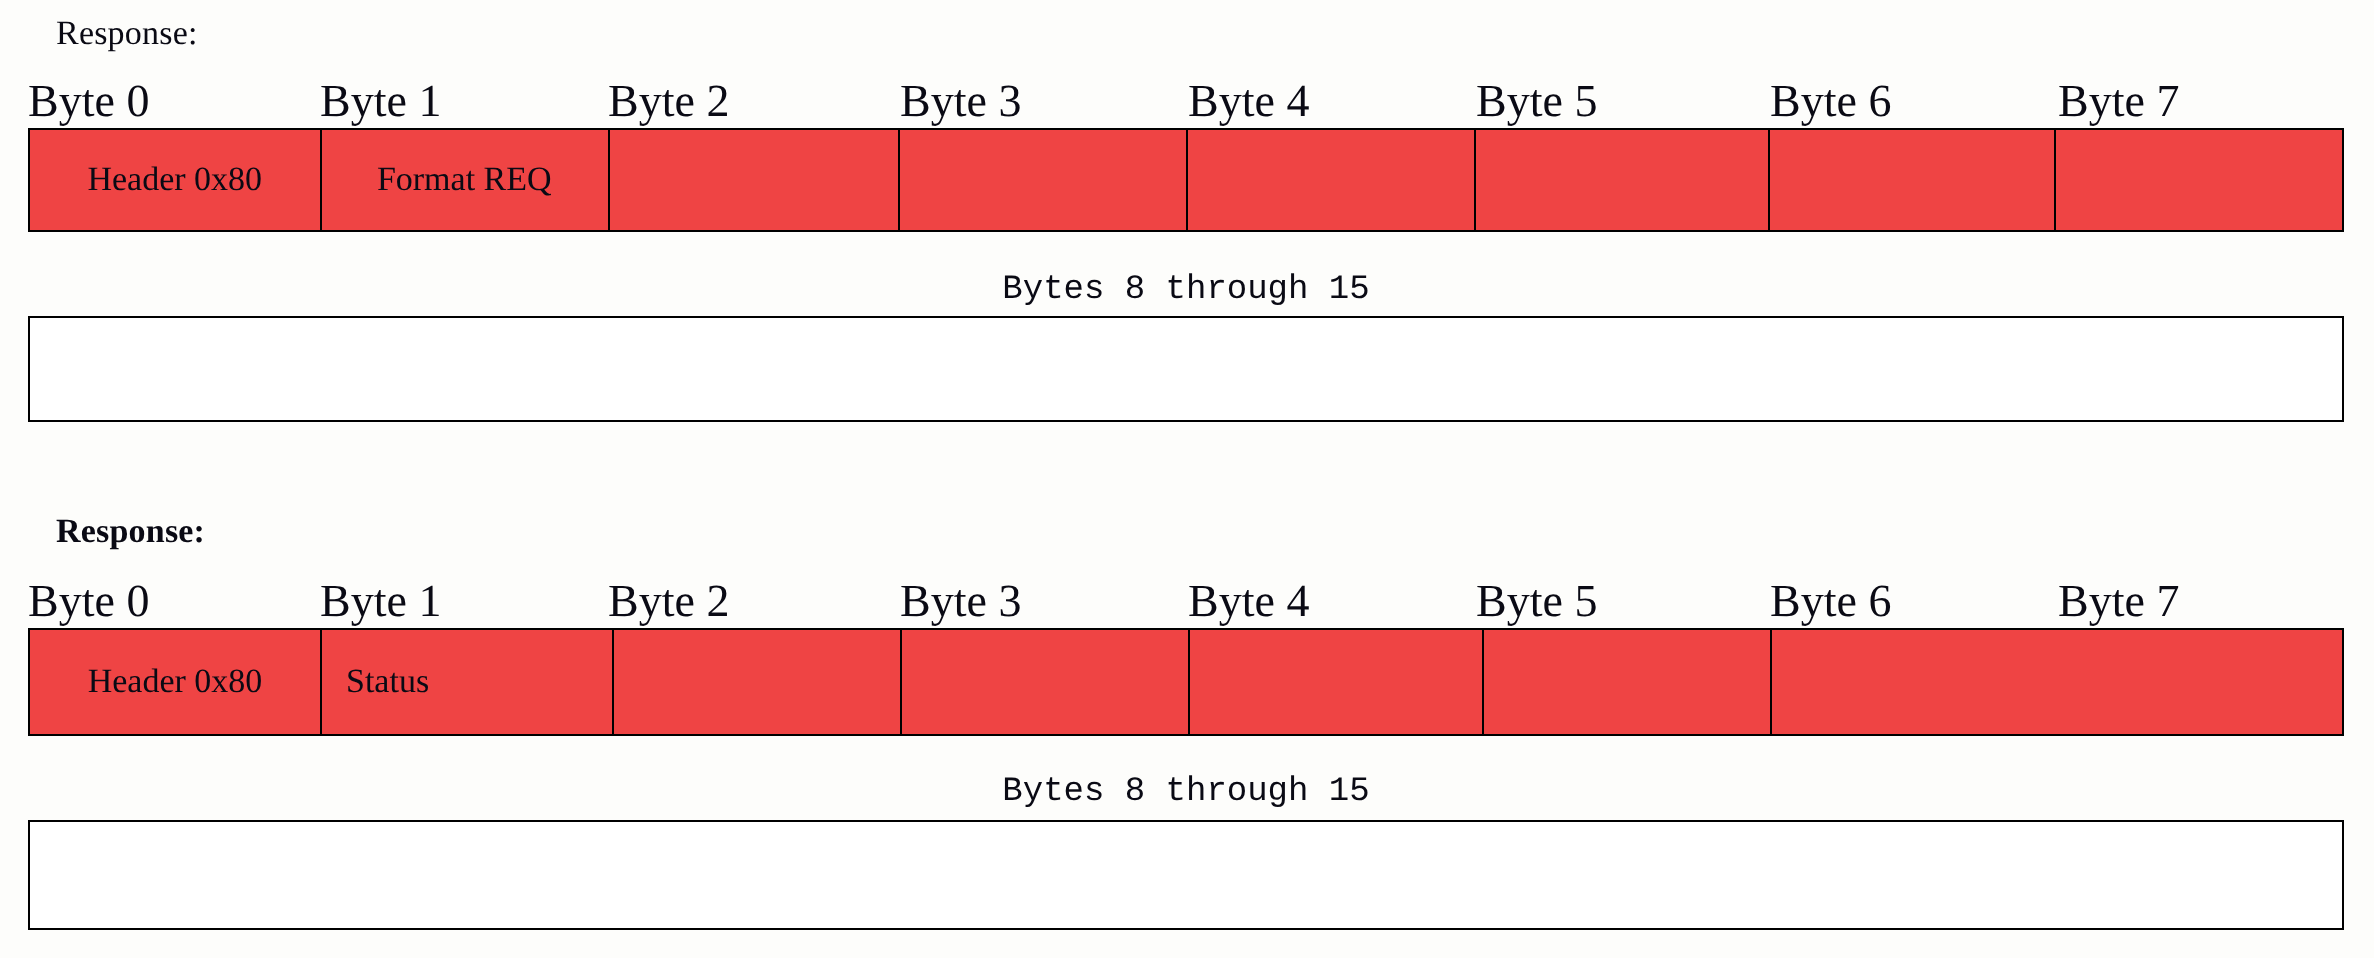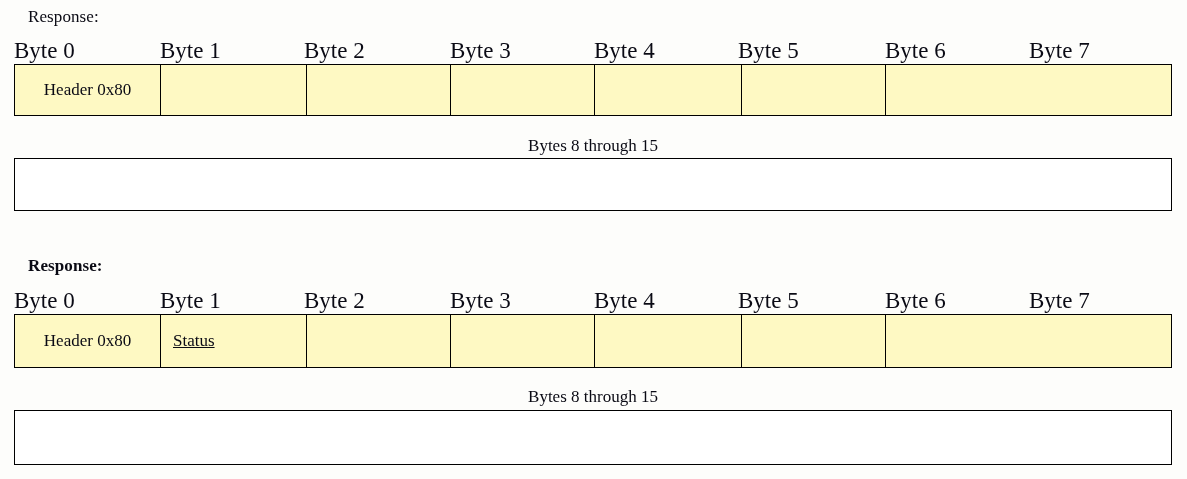--- a/index.html
+++ b/index.html
@@ -37,45 +37,46 @@
     white-space: nowrap;
   }
 
   
   .byte-table {
     display: flex;
     width: 1158px;
     left: 14px;
     border: 1.6px solid #000;
     box-sizing: border-box;
-    background: #fef9c3;
+    background: #ef4444;
   }
   .byte-cell {
     box-sizing: border-box;
     border-right: 1.6px solid #000;
     height: 100%;
     display: flex;
     align-items: center;
     font-size: 17px;
     line-height: 20px;
     white-space: nowrap;
     overflow: hidden;
   }
   .byte-cell:last-child { border-right: none; }
   .byte-cell.center { justify-content: center; }
-  .byte-cell.left   { justify-content: flex-start; padding-left: 12px; text-decoration: underline; }
+  .byte-cell.left   { justify-content: flex-start; padding-left: 12px; }
 
   
   .wide-label {
     width: 1158px;
     left: 14px;
     text-align: center;
     font-size: 17px;
     line-height: 21px;
     white-space: nowrap;
+    font-family: Liberation Mono, monospace;
   }
   .wide-box {
     width: 1158px;
     left: 14px;
     border: 1.6px solid #000;
     box-sizing: border-box;
     background: #fff;
   }
 </style>
 </head>
@@ -89,20 +90,21 @@
   <div class="byte-header-cell" style="width:146px;">Byte 2</div>
   <div class="byte-header-cell" style="width:144px;">Byte 3</div>
   <div class="byte-header-cell" style="width:144px;">Byte 4</div>
   <div class="byte-header-cell" style="width:147px;">Byte 5</div>
   <div class="byte-header-cell" style="width:144px;">Byte 6</div>
   <div class="byte-header-cell" style="width:143px;">Byte 7</div>
 </div>
 
 <div class="abs byte-table" style="top:64px; height:52px;">
   <div class="byte-cell center" style="width:146px;">Header 0x80</div>
+  <div class="byte-cell center" style="width:144px;">Format REQ</div>
   <div class="byte-cell center" style="width:146px;"></div>
   <div class="byte-cell center" style="width:144px;"></div>
   <div class="byte-cell center" style="width:144px;"></div>
   <div class="byte-cell center" style="width:147px;"></div>
   <div class="byte-cell center" style="width:144px;"></div>
   <div class="byte-cell center" style="width:143px;"></div>
 </div>
 
 <div class="abs wide-label" style="top:135px;">Bytes 8 through 15</div>
 

